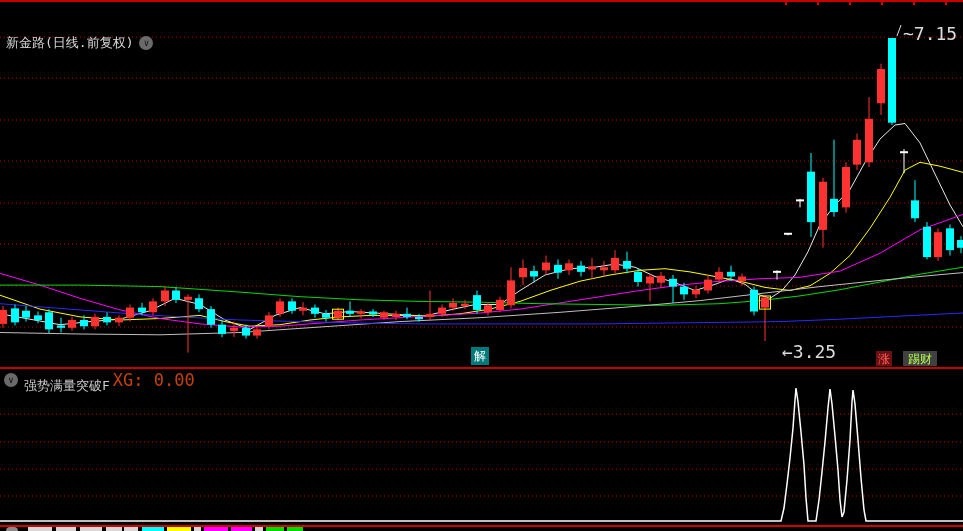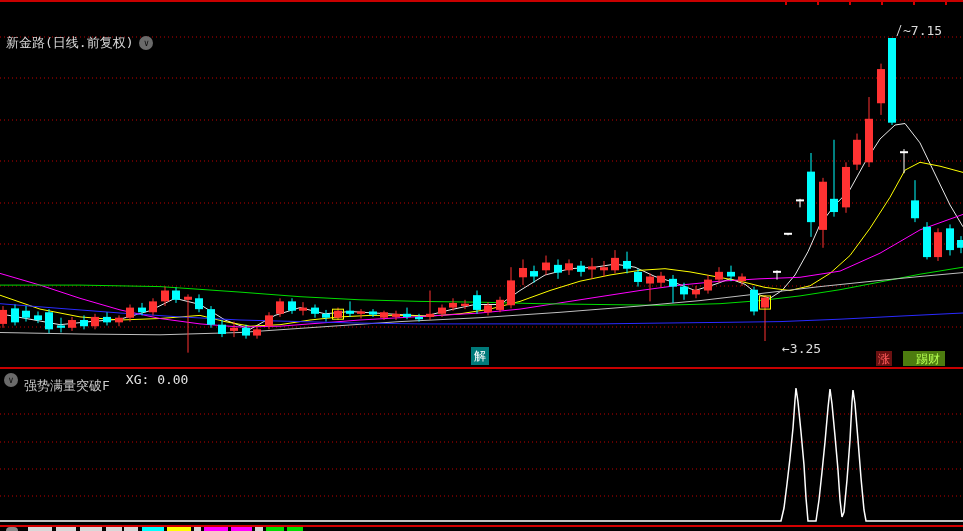--- a/index.html
+++ b/index.html
@@ -8,26 +8,26 @@
   .topborder{position:absolute;left:0;top:0;width:963px;height:2px;background:#c80000;}
   .headerbar{position:absolute;left:0;top:2px;width:963px;height:20px;display:flex;align-items:center;margin-top:31px;}
   .title{color:#d8d8d8;font-size:13px;margin-left:6px;white-space:nowrap;}
   .chev{width:14px;height:14px;border-radius:50%;background:#6a6a6a;color:#0e0e0e;font-size:9px;
         display:flex;align-items:center;justify-content:center;margin:0 6px;cursor:pointer;flex:0 0 auto;}
   .malabels{display:flex;gap:14px;font-size:13px;white-space:nowrap;}
   #chart{position:absolute;left:0;top:0;width:963px;height:531px;}
   .divider{position:absolute;left:0;top:367px;width:963px;height:2px;background:#c80000;}
   .subheader{position:absolute;left:0;top:370px;width:963px;height:19px;display:flex;align-items:center;}
   .subheader .lbl{color:#cccccc;font-size:13px;margin-top:12px;}
-  .subheader .val{color:#e5e5e5;font-size:13px;margin-left:16px;}
+  .subheader .val{color:#c2410c;font-size:17px;margin-left:3px;}
   .botline{position:absolute;left:0;top:525px;width:963px;height:2px;background:#d40000;}
   .botstrip{position:absolute;left:0;top:527px;width:963px;height:4px;overflow:hidden;}
   .botstrip .seg{position:absolute;top:0;height:4px;}
   .botchev{position:absolute;left:6px;top:527px;width:12px;height:4px;border-radius:6px 6px 0 0;background:#8a8a8a;}
-  .anno{position:absolute;color:#dcdcdc;font-size:13px;white-space:nowrap;}
+  .anno{position:absolute;color:#dcdcdc;font-size:18px;white-space:nowrap;}
   .badge{position:absolute;display:flex;align-items:center;justify-content:center;
          font-size:12px;line-height:1;cursor:pointer;}
 </style>
 </head>
 <body>
 
 <div class="screen">
 
   <svg id="chart" viewBox="0 0 963 531">
       <line x1="0" y1="37" x2="963" y2="37" stroke="#bf0000" stroke-width="1" stroke-dasharray="1 3"></line>
@@ -235,21 +235,21 @@
     <span class="chev">
         <span>∨</span>
       </span>
   </div>
 
   <span class="anno" id="hi-label" style="left:903px;top:23px;">~7.15</span>
   <span class="anno" id="lo-label" style="left:782px;top:341px;">←3.25</span>
 
   <div class="badge" id="jie" style="left: 471px; top: 347px; width: 18px; height: 18px; background: rgb(0, 122, 122); color: rgb(255, 255, 255);">解</div>
   <div class="badge" id="zhang" style="left: 876px; top: 351px; width: 16px; height: 15px; background: rgb(107, 17, 17); color: rgb(255, 90, 90);">涨</div>
-  <div class="badge" id="ticai" style="left: 903px; top: 351px; width: 34px; height: 15px; background: #4d7c0f; color: rgb(180, 255, 80); padding-left: 8px;">踢财</div>
+  <div class="badge" id="ticai" style="left: 903px; top: 351px; width: 34px; height: 15px; background: #404040; color: rgb(180, 255, 80);">踢财</div>
 
   <div class="divider"></div>
 
   <div class="subheader">
     <span class="chev" style="margin-left:4px;">
         <span>∨</span>
       </span>
     <span class="lbl">强势满量突破F</span>
     <span class="val">XG: 0.00</span>
   </div>

